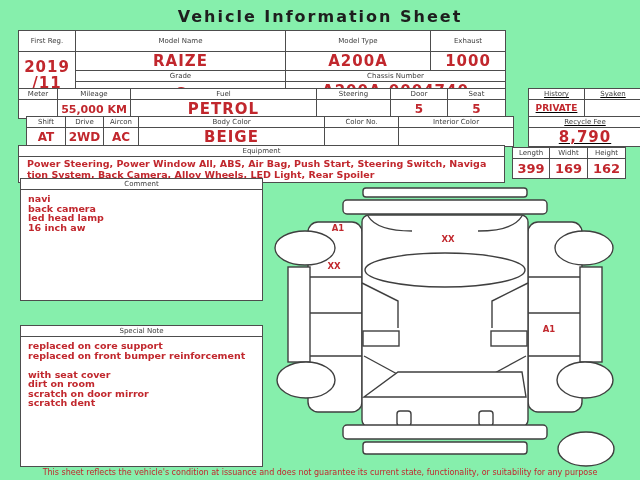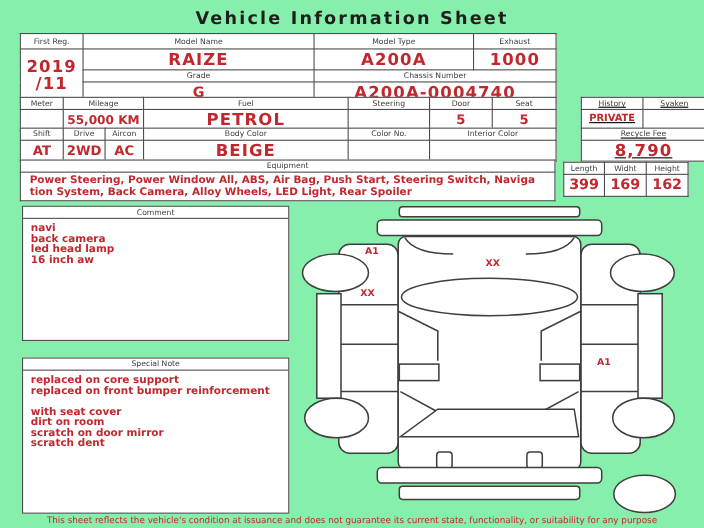--- a/index.html
+++ b/index.html
@@ -18,29 +18,29 @@
   .v15 { font-size:15px; letter-spacing:1px; }
   .v13 { font-size:13px; }
   .v12 { font-size:12px; }
   .v11 { font-size:11px; }
   .v9  { font-size:9px; }
   .pre { white-space:pre-line; line-height:1.05; }
 
   .t1  { left:18px;  top:30px;  width:487px; }
   .t2  { left:512px; top:30px;  width:113px; }
   .t3a { left:18px;  top:88px;  width:487px; }
-  .t3b { left:18px;  top:116px; width:487px; }
+  .t3b { left:26px;  top:116px; width:487px; }
   .t4  { left:528px; top:88px;  width:113px;text-decoration:underline; }
   .t5  { left:18px;  top:145px; width:487px; }
   .t6  { left:512px; top:147px; width:113px; }
 
   .equip-td { font-size:9.5px; text-align:left; padding:1px 8px; white-space:pre-line; line-height:1.2; }
 
   .notebox { position:absolute; border:1px solid #4d4d4d; background:#fff; }
-  .comment-box { left:20px; top:187px; width:243px; height:123px; }
+  .comment-box { left:20px; top:178px; width:243px; height:123px; }
   .special-box { left:20px; top:325px; width:243px; height:142px; }
   .notebox .nb-head { height:11px; border-bottom:1px solid #4d4d4d; font-size:7px;
                       color:#3c3c3c; text-align:center; line-height:11px; }
   .notebox .nb-body { color:#c1272d; font-weight:bold; font-size:9.5px; line-height:9.5px;
                       padding:4px 7px; white-space:pre-line; }
 
   .footer { position:absolute; left:0; top:468px; width:640px; text-align:center;
             font-size:8px; font-weight:normal; color:#c1272d; white-space:nowrap; }
 
   .diagram { position:absolute; left:272px; top:187px; }
@@ -57,21 +57,21 @@
   <div class="title">Vehicle Information Sheet</div>
 
   <table class="t1">
     <colgroup>
         <col style="width:57px">
         <col style="width:210px">
         <col style="width:145px">
         <col style="width:75px">
       </colgroup>
     <tbody>
-        <tr style="height:14px">
+        <tr style="height:21px">
       <th>First Reg.</th>
       <th>Model Name</th>
       <th>Model Type</th>
       <th>Exhaust</th>
     </tr>
     <tr style="height:17px">
       <td rowspan="3" class="v15 pre">2019
 /11</td>
       <td class="v15">RAIZE</td>
       <td class="v15">A200A</td>

